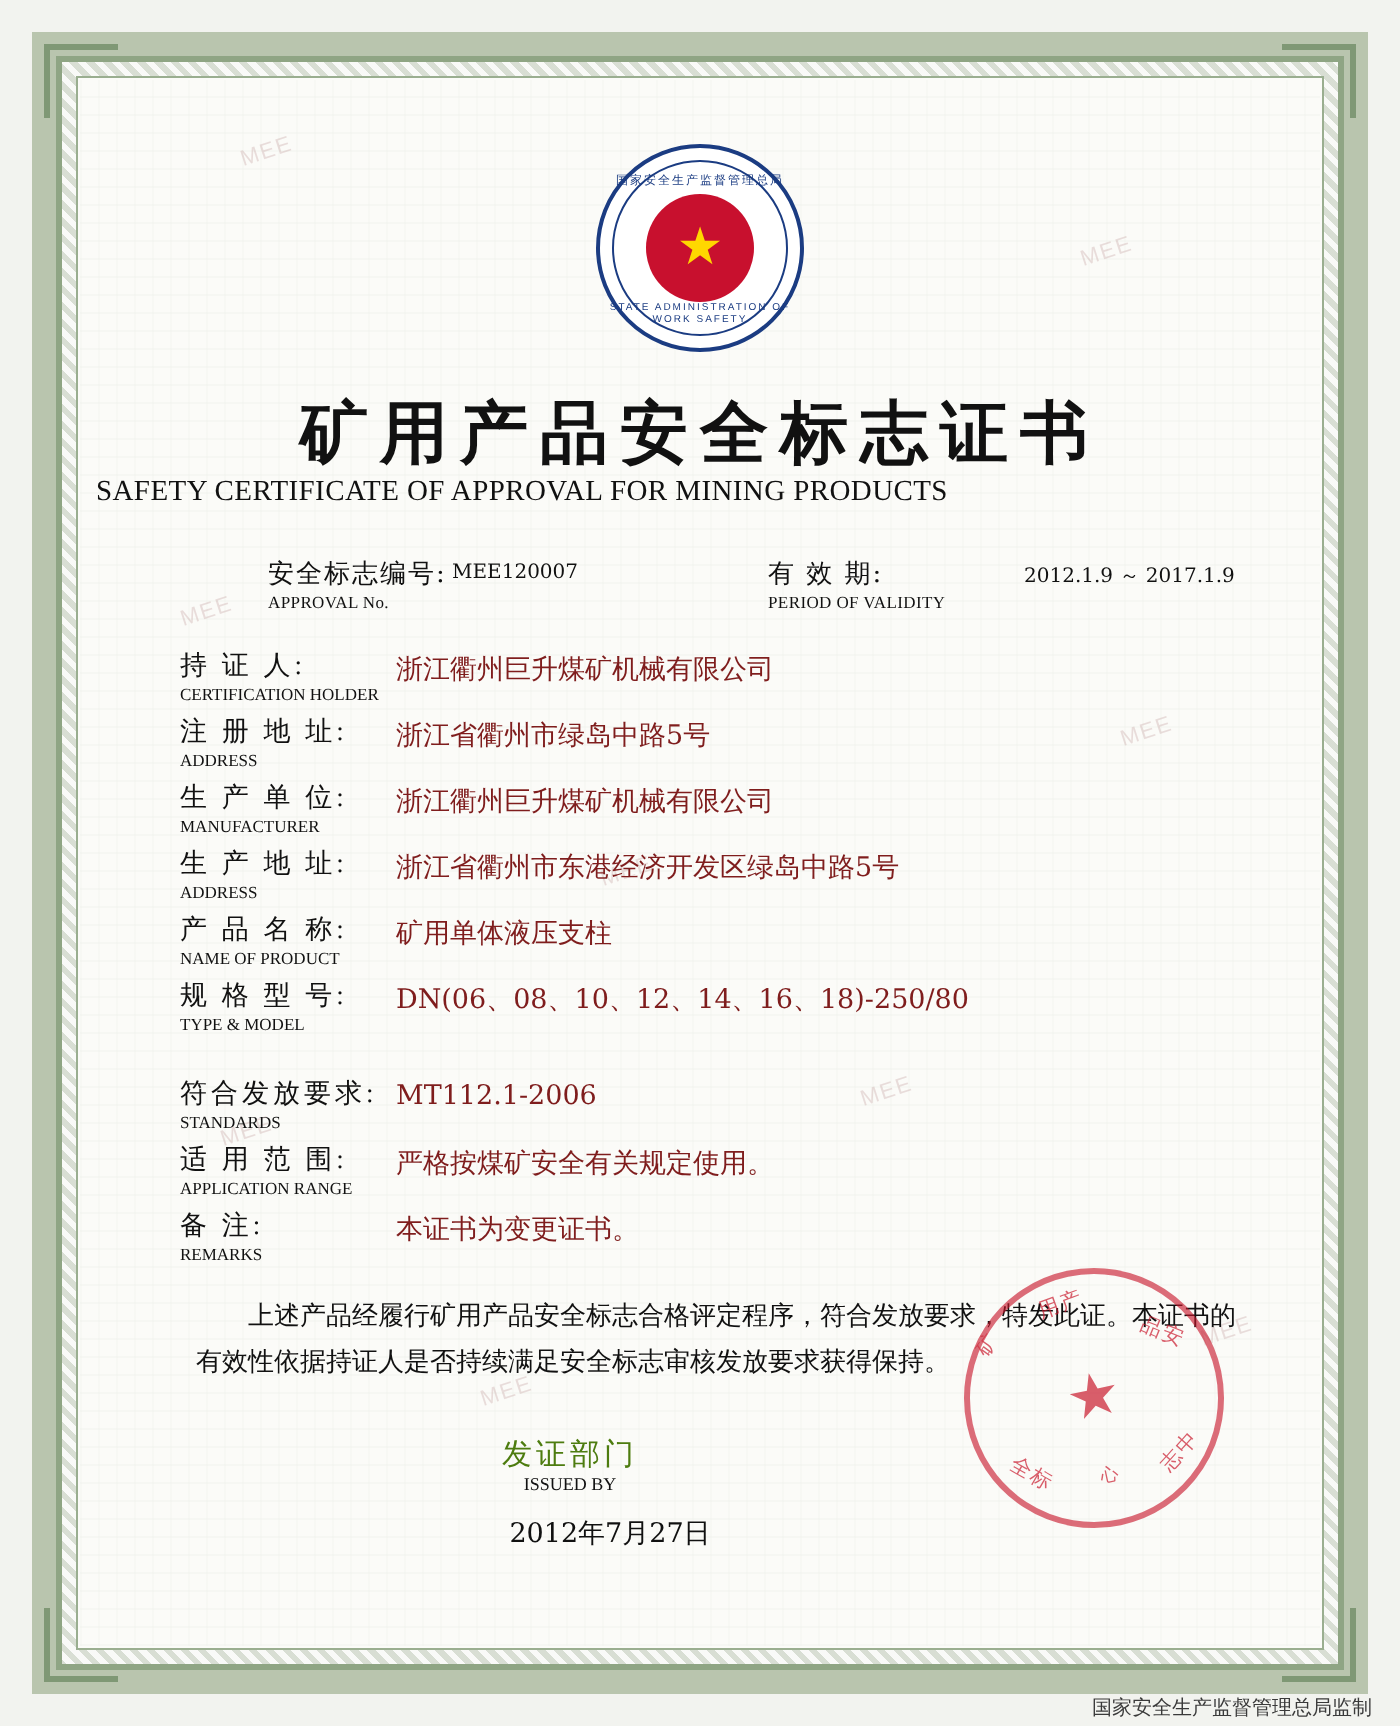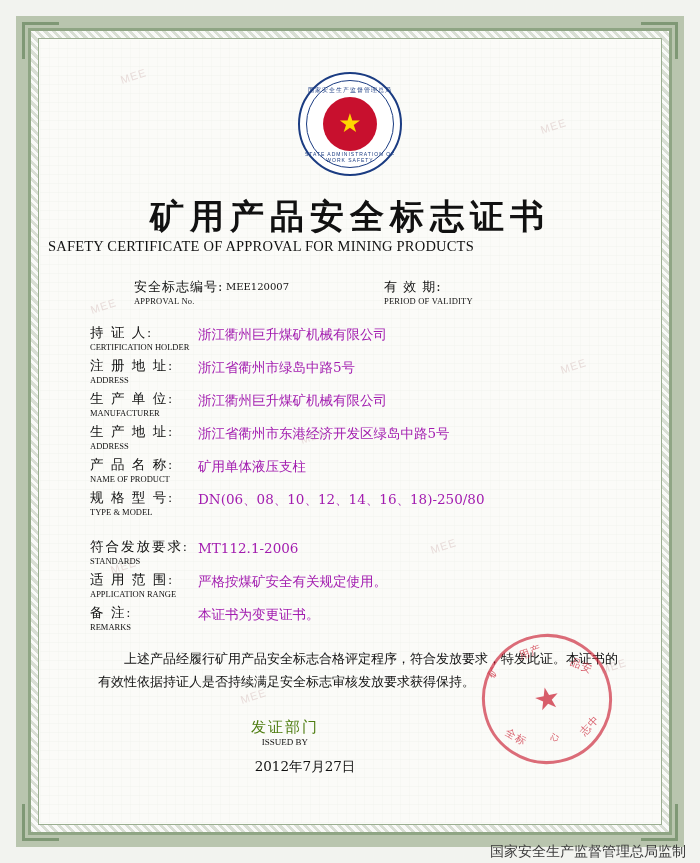--- a/index.html
+++ b/index.html
@@ -216,21 +216,21 @@
     position: absolute;
     left: 0; top: 18px;
     font-size: 8.5px;
     color: #111;
     font-family: "Liberation Serif", serif;
   }
   .field-row .val {
     position: absolute;
     left: 108px; top: 2px;
     font-size: 13.5px;
-    color: #a21caf;
+    color: #7f1d1d;
     font-family: "DejaVu Serif", serif;
   }
 
   .fields-lower {
     position: absolute;
     top: 492px;
     left: 42px;
     right: 20px;
   }
 
@@ -306,21 +306,21 @@
   .seal-txt.t3 { right: 10px; top: 30px; transform: rotate(34deg); }
   .seal-txt.t4 { left: 12px; bottom: 24px; transform: rotate(42deg); }
   .seal-txt.t5 { right: 14px; bottom: 20px; transform: rotate(-36deg); }
   .seal-txt.c1 { left: 50%; bottom: 16px; transform: translateX(-50%); font-size: 9px; }
 
   
   .footer-note {
     position: absolute;
     bottom: 2px;
     right: 14px;
-    font-size: 14px;
+    font-size: 10px;
     color: #3a3a3a;
     font-family: Liberation Mono, monospace;
     text-align: right;
   }
 </style>
 </head>
 <body>
 
 <div class="certificate">
 
@@ -362,20 +362,21 @@
       <div class="approval-block">
         <div class="field-label-cn">安全标志编号:</div>
         <div class="field-label-en">APPROVAL No.</div>
       </div>
       <div class="field-value approval-value">MEE120007</div>
 
       <div class="validity-block">
         <div class="field-label-cn">有 效 期:</div>
         <div class="field-label-en">PERIOD OF VALIDITY</div>
       </div>
+      <div class="field-value validity-value">2012.1.9 ～ 2017.1.9</div>
     </div>
 
     <div class="fields">
       <div class="field-row">
         <div class="lbl-cn">持 证 人:</div>
         <div class="lbl-en">CERTIFICATION HOLDER</div>
         <div class="val">浙江衢州巨升煤矿机械有限公司</div>
       </div>
       <div class="field-row">
         <div class="lbl-cn">注 册 地 址:</div>

